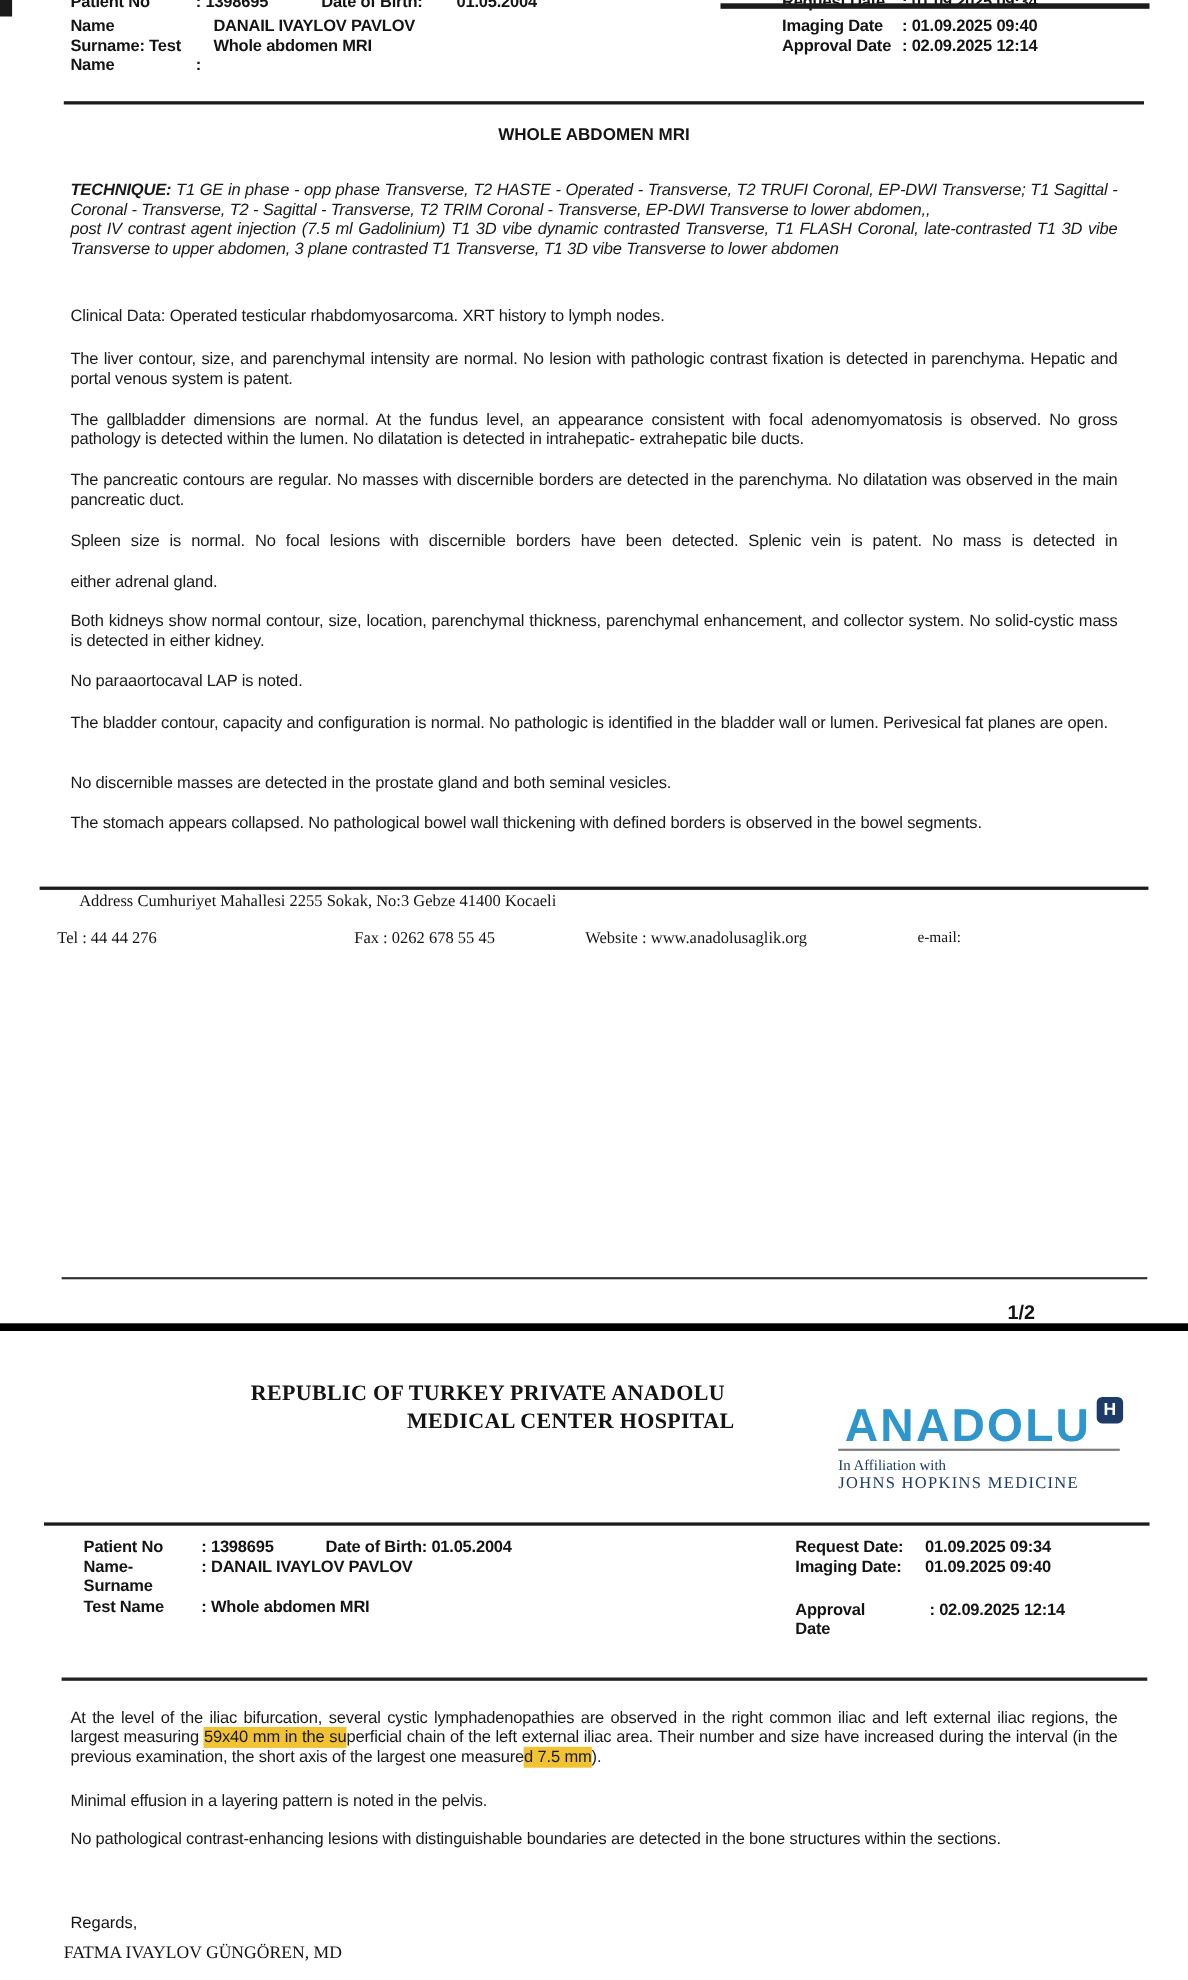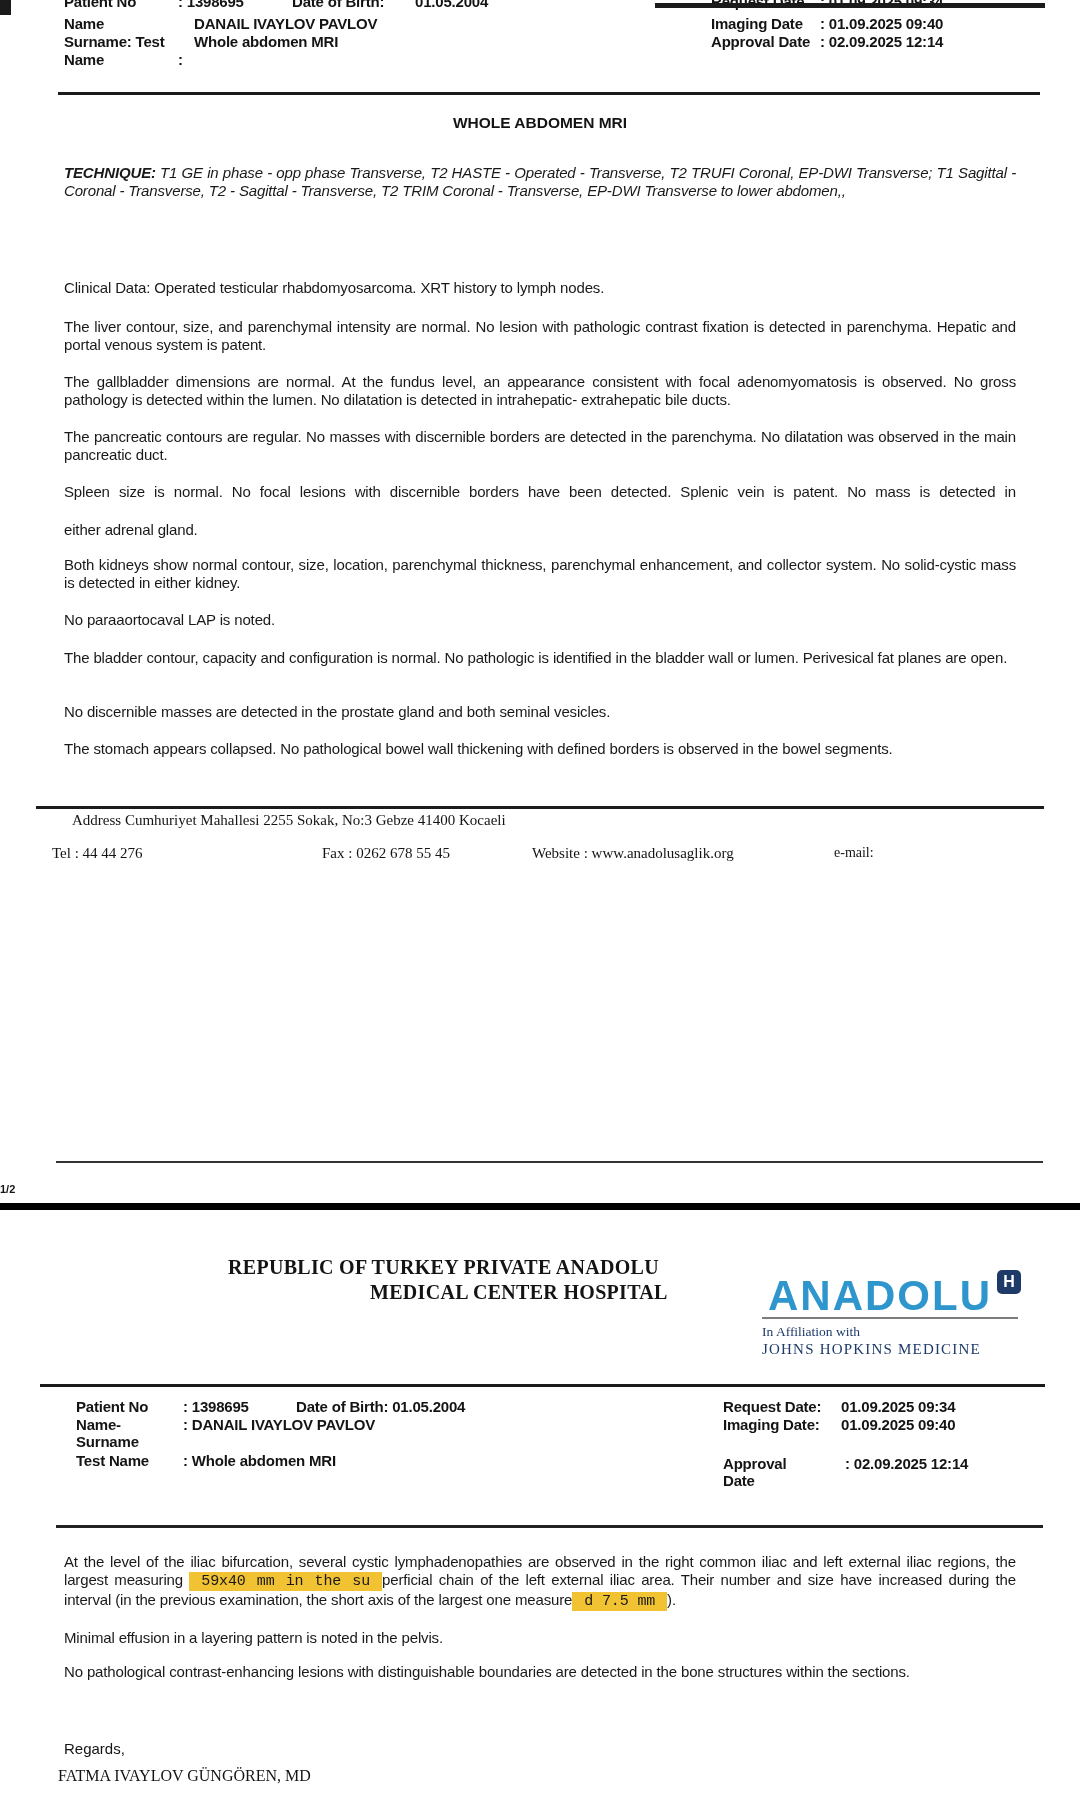--- a/index.html
+++ b/index.html
@@ -8,21 +8,21 @@
        font-family:"Liberation Sans",sans-serif;color:#141414;}
   .abs{position:absolute;white-space:nowrap;}
   .hdr{font-size:15px;font-weight:700;letter-spacing:-0.2px;}
   .para{position:absolute;left:64px;width:952px;text-align:justify;
         font-size:15px;line-height:18px;letter-spacing:-0.15px;color:#191919;}
   .jlast{text-align-last:justify;}
   .it{font-style:italic;}
   .b{font-weight:700;}
   .serif{font-family:"Liberation Serif",serif;}
   .line{position:absolute;background:#1b1b1b;}
-  mark{background:var(--highlight,#F1C232);color:inherit;padding:1px 12px;font-family:Liberation Mono, monospace;}
+  mark{background:var(--highlight,#F1C232);color:inherit;padding:1px 0;}
   .brand{font-weight:700;font-size:42px;letter-spacing:2px;color:var(--brand-blue,#2E96CC);}
   .hbadge{position:absolute;width:24px;height:24px;border-radius:5px;background:var(--navy,#1E3A69);
           color:#fff;font-weight:700;font-size:16px;line-height:24px;text-align:center;}
   .navytxt{color:var(--navy,#1E3A69);}
 </style>
 </head>
 <body>
 
 <div>
 
@@ -50,20 +50,21 @@
 
   <div class="line" style="left:0;top:0;width:11px;height:15px"></div>
   <div class="line" style="left:655px;top:3px;width:390px;height:5px"></div>
 
   <div class="line" style="left:58px;top:92px;width:982px;height:3px"></div>
 
   <div class="abs b" style="left:0;top:114px;width:1080px;text-align:center;font-size:15.5px">WHOLE ABDOMEN MRI</div>
 
   <div class="para it" style="top:164px">
     <div><span class="b">TECHNIQUE:</span><span> T1 GE in phase - opp phase Transverse, T2 HASTE - Operated - Transverse, T2 TRUFI Coronal, EP-DWI Transverse; T1 Sagittal - Coronal - Transverse, T2 - Sagittal - Transverse, T2 TRIM Coronal - Transverse, EP-DWI Transverse to lower abdomen,,</span></div>
+    <div>post IV contrast agent injection (7.5 ml Gadolinium) T1 3D vibe dynamic contrasted Transverse, T1 FLASH Coronal, late-contrasted T1 3D vibe Transverse to upper abdomen, 3 plane contrasted T1 Transverse, T1 3D vibe Transverse to lower abdomen</div>
   </div>
 
   <div class="para" style="top:279px">Clinical Data: Operated testicular rhabdomyosarcoma. XRT history to lymph nodes.</div>
 
   <div class="para" style="top:318px">The liver contour, size, and parenchymal intensity are normal. No lesion with pathologic contrast fixation is detected in parenchyma. Hepatic and portal venous system is patent.</div>
   <div class="para" style="top:373px">The gallbladder dimensions are normal. At the fundus level, an appearance consistent with focal adenomyomatosis is observed. No gross pathology is detected within the lumen. No dilatation is detected in intrahepatic- extrahepatic bile ducts.</div>
   <div class="para" style="top:428px">The pancreatic contours are regular. No masses with discernible borders are detected in the parenchyma. No dilatation was observed in the main pancreatic duct.</div>
   <div class="para jlast" style="top:483px">Spleen size is normal. No focal lesions with discernible borders have been detected. Splenic vein is patent. No mass is detected in</div>
   <div class="para" style="top:521px">either adrenal gland.</div>
   <div class="para" style="top:556px">Both kidneys show normal contour, size, location, parenchymal thickness, parenchymal enhancement, and collector system. No solid-cystic mass is detected in either kidney.</div>
@@ -73,21 +74,21 @@
   <div class="para" style="top:740px">The stomach appears collapsed. No pathological bowel wall thickening with defined borders is observed in the bowel segments.</div>
 
   <div class="line" style="left:36px;top:806px;width:1008px;height:3px"></div>
   <div class="abs serif" style="left:72px;top:812px;font-size:15px">Address Cumhuriyet Mahallesi 2255 Sokak, No:3 Gebze 41400 Kocaeli</div>
   <div class="abs serif" style="left:52px;top:845px;font-size:15px">Tel : 44 44 276</div>
   <div class="abs serif" style="left:322px;top:845px;font-size:15px">Fax : 0262 678 55 45</div>
   <div class="abs serif" style="left:532px;top:845px;font-size:15px">Website : www.anadolusaglik.org</div>
   <div class="abs serif" style="left:834px;top:845px;font-size:14px">e-mail:</div>
 
   <div class="line" style="left:56px;top:1161px;width:987px;height:2px;background:#333"></div>
-  <div class="abs b" style="left:0;top:1183px;width:941px;text-align:left;font-size:11px">1/2</div>
+  <div class="abs b" style="left:0;top:1183px;width:941px;text-align:right;font-size:18px">1/2</div>
   <div class="line" style="left:0;top:1203px;width:1080px;height:7px;background:#000"></div>
 </div>
 
 <div>
 
   <div class="abs serif b" style="left:228px;top:1256px;font-size:20px;letter-spacing:0.3px">REPUBLIC OF TURKEY PRIVATE ANADOLU</div>
   <div class="abs serif b" style="left:370px;top:1281px;font-size:20px;letter-spacing:0.3px">MEDICAL CENTER HOSPITAL</div>
 
   <div>
     <span class="abs brand" style="left:768px;top:1272px">ANADOLU</span>

